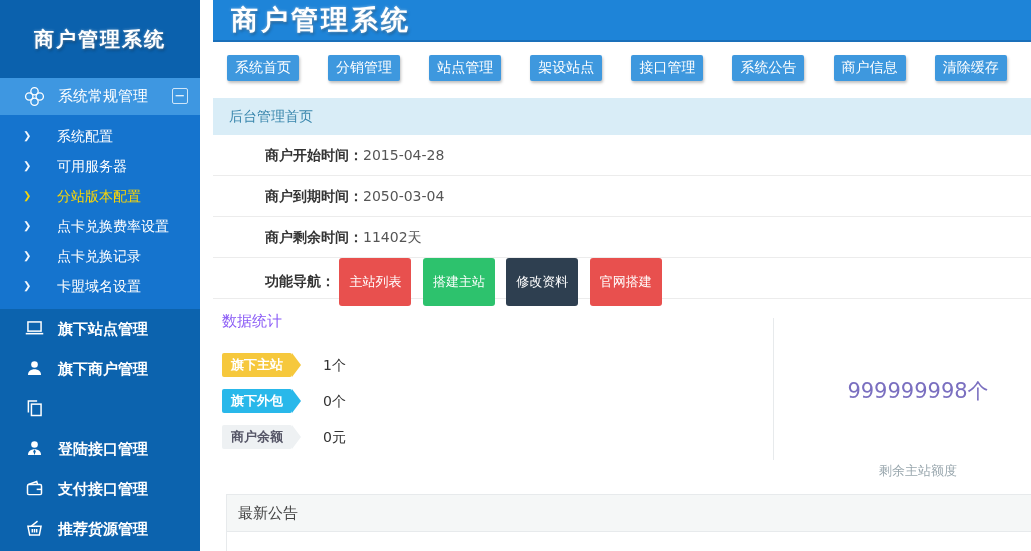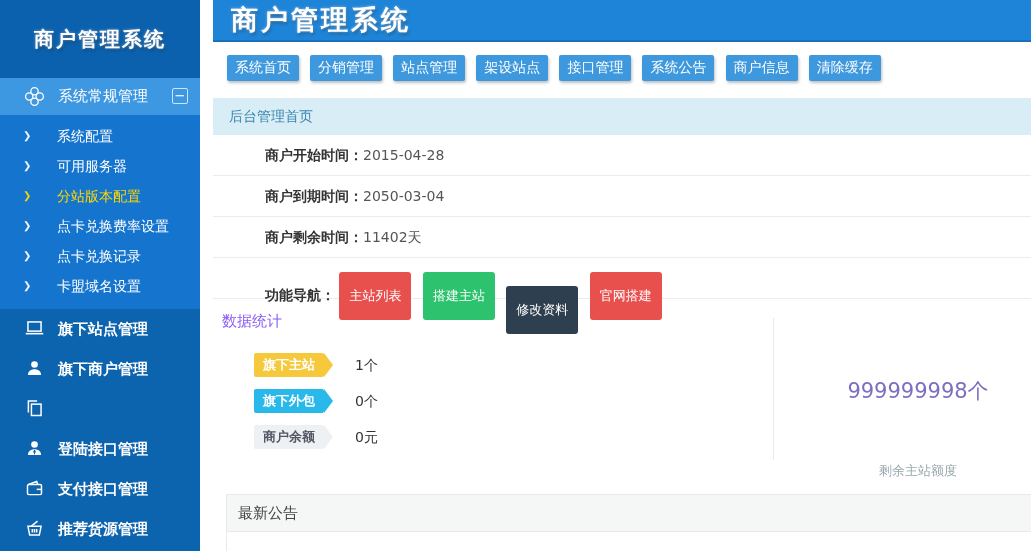--- a/index.html
+++ b/index.html
@@ -26,40 +26,40 @@
   .side-item .txt { padding-left:58px; }
 
   
   .main-header { position:absolute; left:213px; top:0; width:818px; height:42px; background:#1e84d8; border-bottom:2px solid #1a70ba; }
   .main-title { line-height:40px; padding-left:18px; color:#fff; font-size:27px; font-weight:bold; letter-spacing:3px;
           text-shadow:0 0 3px rgba(255,255,255,.5), 1px 2px 3px rgba(0,0,0,.35); }
 
   
   .topnav { position:absolute; left:227px; top:55px; white-space:nowrap; }
   .topnav .tbtn { display:inline-block; background:#3e98de; color:#fff; font-size:14px; padding:4px 8px; min-width:70px;
-          text-align:center; margin-right:6px; border-radius:2px; box-shadow:1px 2px 3px rgba(0,0,0,.25); cursor:pointer; }
+          text-align:center; margin-right:24px; border-radius:2px; box-shadow:1px 2px 3px rgba(0,0,0,.25); cursor:pointer; }
 
   
   .breadcrumb { position:absolute; left:213px; top:98px; width:818px; height:37px; background:#d9edf7;
           line-height:37px; padding-left:16px; color:#3a87ad; font-size:14px; }
 
   
   .rows { position:absolute; left:213px; top:135px; width:818px; }
   .info-row { height:41px; line-height:40px; border-bottom:1px solid #ececec; padding-left:16px; font-size:14px; }
   .info-row .lbl { font-weight:bold; color:#333;margin-left:36px; }
   .info-row .val { color:#555; }
   .qbtn { display:inline-block; color:#fff; font-size:13px; padding:4px 10px; border-radius:3px; margin-right:7px;
           vertical-align:middle; cursor:pointer; }
-  .qbtn-red { background:#e8504e; } .qbtn-green { background:#2dc26d; } .qbtn-dark { background:#2e3f50;margin-top:28px; }
+  .qbtn-red { background:#e8504e; } .qbtn-green { background:#2dc26d; } .qbtn-dark { background:#2e3f50; }
 
   
   .stats { position:absolute; left:213px; top:299px; width:818px; height:195px; }
   .stats-title { padding:13px 0 0 9px; font-size:15px; color:#8b5cf6; }
   .badges { padding:22px 0 0 9px; }
-  .badge-row { margin-bottom:12px; height:24px;margin-left:32px; }
+  .badge-row { margin-bottom:12px; height:24px; }
   .arrow-badge { position:relative; display:inline-block; height:24px; line-height:24px; padding:0 9px; min-width:62px;
           text-align:center; font-size:13px; font-weight:bold; color:#fff; border-radius:2px; }
   .arrow-badge::after { content:''; position:absolute; right:-9px; top:0; width:0; height:0;
           border-top:12px solid transparent; border-bottom:12px solid transparent; border-left:9px solid #000; }
   .badge-yellow { background:#f6c83c; } .badge-yellow::after { border-left-color:#f6c83c; }
   .badge-blue { background:#29b8ea; } .badge-blue::after { border-left-color:#29b8ea; }
   .badge-gray { background:#eef1f3; color:#556; font-weight:bold; } .badge-gray::after { border-left-color:#eef1f3; }
   .badge-val { display:inline-block; margin-left:26px; font-size:14px; color:#333; vertical-align:top; line-height:24px; }
   .stats-divider { position:absolute; left:560px; top:19px; height:142px; border-left:1px solid #e7eaec; }
   .quota { position:absolute; left:560px; top:0; width:290px; height:195px; text-align:center; }

